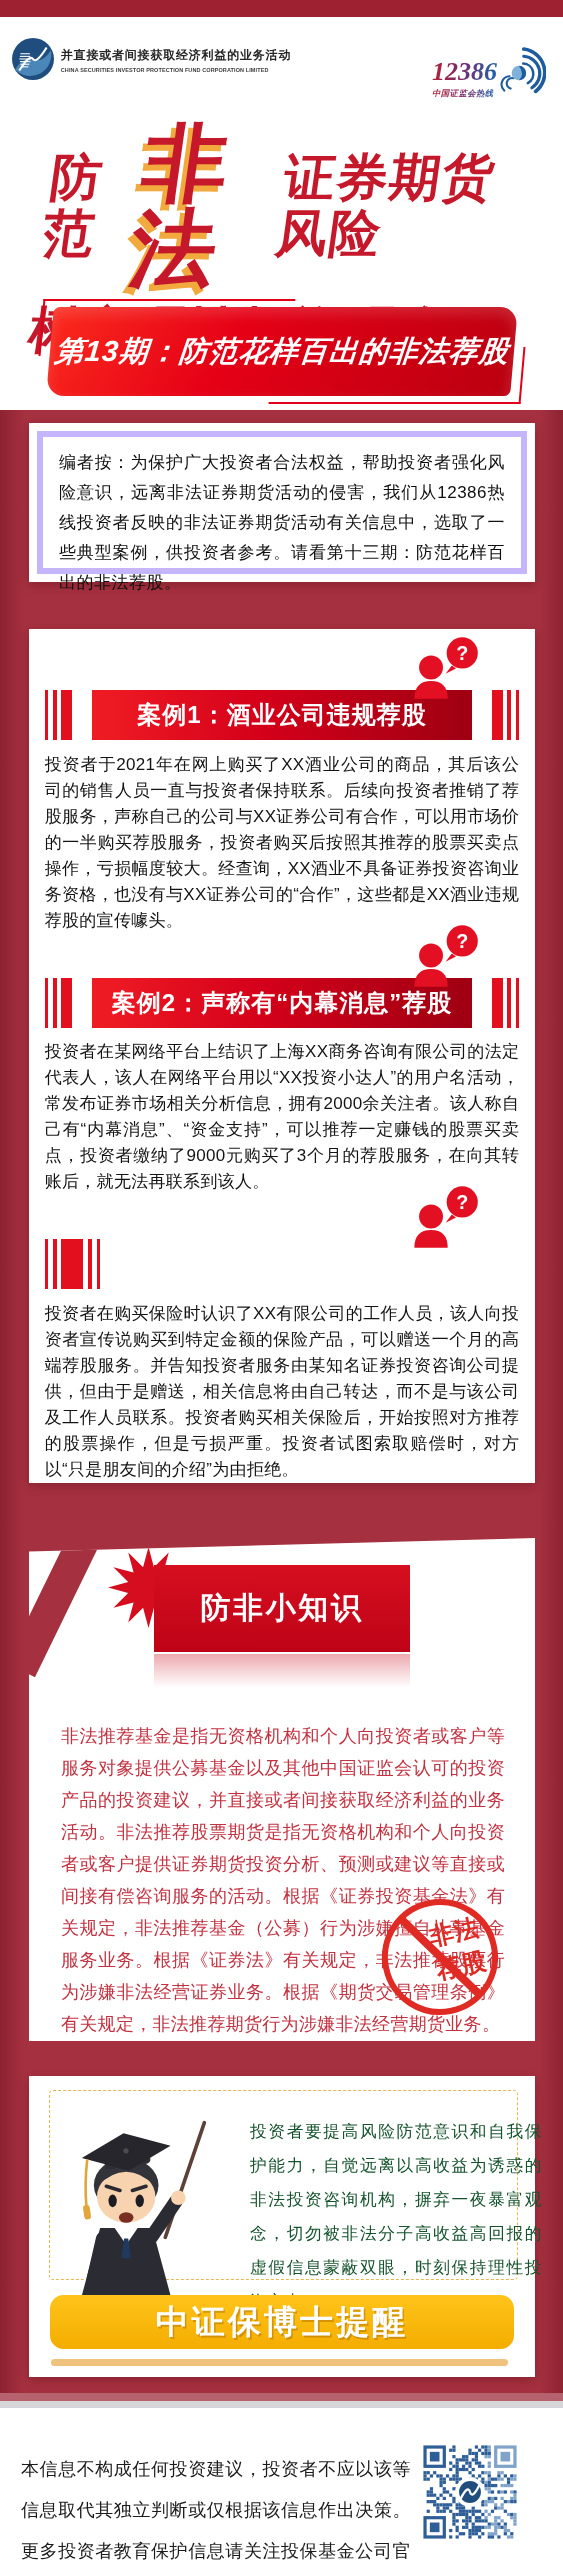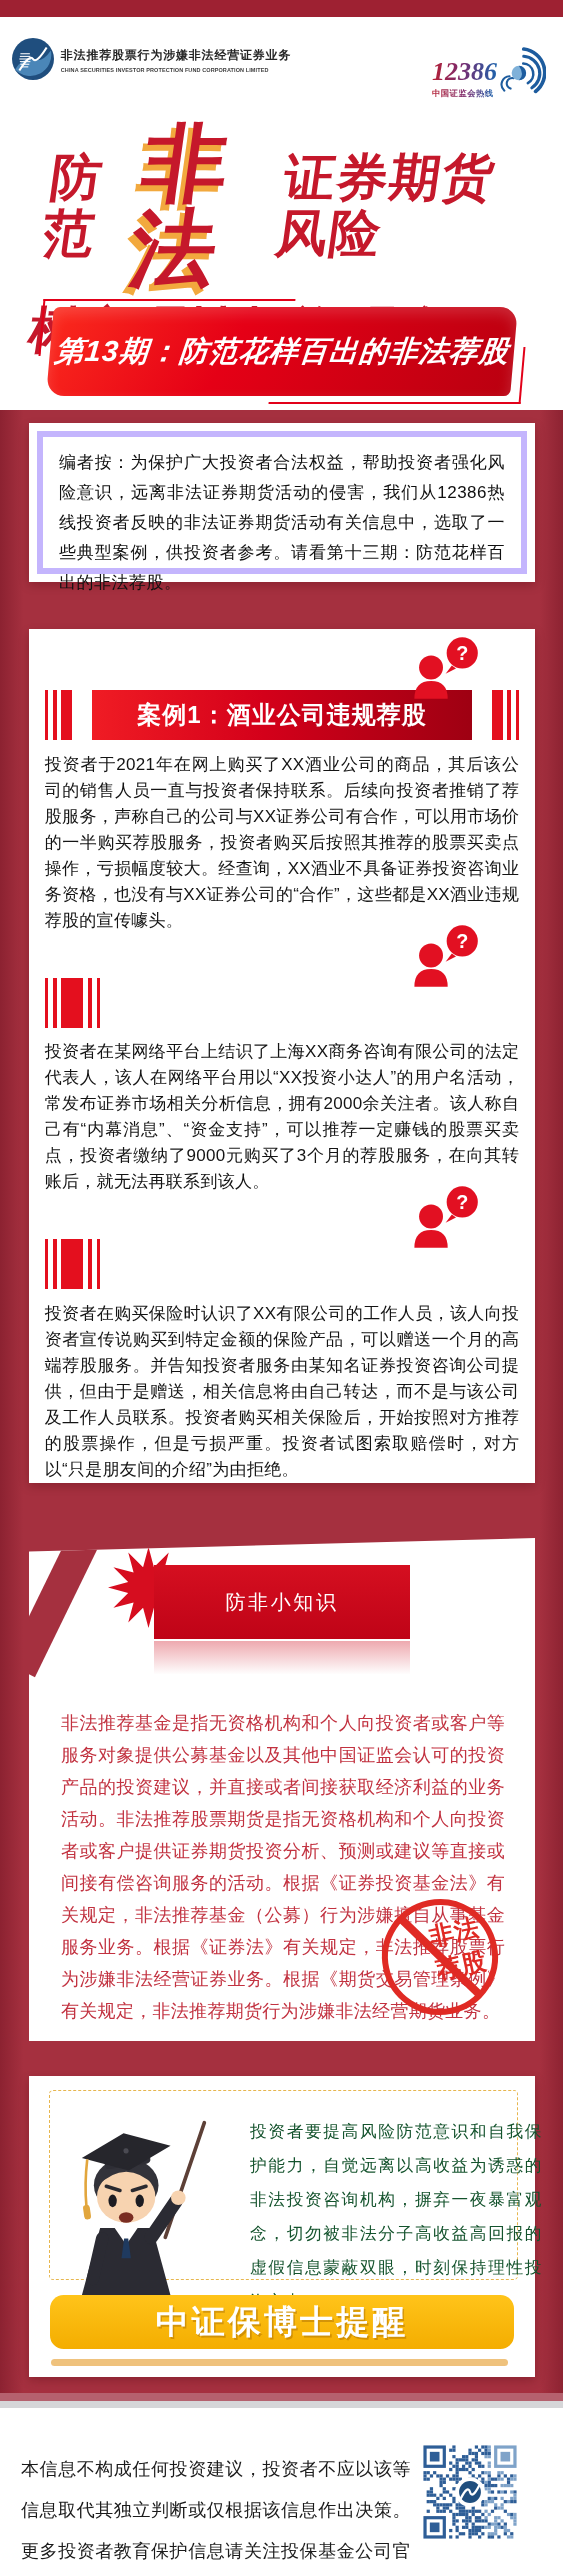--- a/index.html
+++ b/index.html
@@ -15,21 +15,21 @@
   .csipf{left:11.5px;top:21px;display:flex;align-items:center;gap:7.3px;}
   .csipf-names{display:flex;flex-direction:column;}
   .csipf-cn{font-size:12px;font-weight:700;color:#262626;letter-spacing:0.8px;}
   .csipf-en{font-size:5.5px;font-weight:600;color:#3c3c3c;margin-top:3.7px;letter-spacing:0.1px;}
 
   .hotline{right:21px;top:26px;width:111px;height:63px;}
   .hotline-num{position:absolute;left:0;top:13.6px;font-family:"Liberation Serif","DejaVu Serif",serif;
       font-style:italic;font-weight:900;font-size:26px;color:#27509e;
       background:linear-gradient(90deg,#b62135 0%,#7b2a6e 45%,#1e63ac 100%);
       -webkit-background-clip:text;background-clip:text;-webkit-text-fill-color:transparent;}
-  .hotline-label{position:absolute;left:0;top:45px;font-size:8.3px;font-weight:800;color:#a03048;
+  .hotline-label{position:absolute;left:0;top:45px;font-size:8.3px;font-weight:800;font-style:italic;color:#a03048;
       background:linear-gradient(90deg,#b62135 0%,#7b2a6e 55%,#1e63ac 100%);
       -webkit-background-clip:text;background-clip:text;-webkit-text-fill-color:transparent;letter-spacing:0.5px;}
   .hotline-waves{position:absolute;right:-3.1px;top:0;}
 
   .title-block{left:42px;top:104px;width:490px;transform:skewX(-8deg);color:#c5182b;font-weight:900;}
   .t1{display:flex;align-items:center;}
   .t1 .normal{font-size:51px;letter-spacing:1.6px;line-height:1.1;}
   .t1 .big{font-size:85px;line-height:1;margin:0 5.2px;text-shadow:-4.7px 5.7px 0 #f2a93e;}
   .t2{font-size:51px;letter-spacing:1.6px;margin-top:11.5px;line-height:1.1;}
 
@@ -71,22 +71,22 @@
   .case-text{margin:11.5px 0 0;font-size:17px;line-height:26px;color:#141414;text-align:justify;letter-spacing:0.3px;}
   .q-icon{position:absolute;right:37px;bottom:41px;width:78px;height:64px;}
 
   
   .card-knowledge{top:1128px;height:503px;clip-path:polygon(0 13.6px,100% 0,100% 100%,0 100%);}
   .diag-band{position:absolute;left:46px;top:-15.7px;width:32px;height:157px;background:#a5303f;
       transform:rotate(26deg);transform-origin:top left;}
   .know-wrap{position:relative;width:256px;margin:27px auto 0;}
   .starburst{position:absolute;left:-46px;top:-18px;width:81px;height:81px;background:#d60d1f;
       clip-path:polygon(100% 50%,75.1% 56.7%,93.3% 75%,68.4% 68.4%,75% 93.3%,56.7% 75.1%,50% 100%,43.3% 75.1%,25% 93.3%,31.6% 68.4%,6.7% 75%,24.9% 56.7%,0 50%,24.9% 43.3%,6.7% 25%,31.6% 31.6%,25% 6.7%,43.3% 24.9%,50% 0,56.7% 24.9%,75% 6.7%,68.4% 31.6%,93.3% 25%,75.1% 43.3%);}
-  .know-banner{position:relative;height:74px;background:linear-gradient(180deg,#d50f20,#bf0317);
-      display:flex;align-items:center;justify-content:center;color:#fff;font-size:20px;font-weight:400;letter-spacing:2.6px;}
+  .know-banner{position:relative;height:87px;background:linear-gradient(180deg,#d50f20,#bf0317);
+      display:flex;align-items:center;justify-content:center;color:#fff;font-size:30px;font-weight:700;letter-spacing:2.6px;}
   .know-reflect{height:42px;margin-top:2.1px;background:linear-gradient(180deg,rgba(205,8,25,.35),rgba(205,8,25,0) 80%);}
   .know-text{margin:24px 30px 0 32px;font-size:18px;line-height:32px;color:#c23240;text-align:justify;letter-spacing:0.3px;}
   .stamp{position:absolute;right:37px;bottom:26px;width:104px;height:104px;border:6.8px solid #e02a24;
       border-radius:50%;transform:rotate(-12deg);background:rgba(255,255,255,.0);}
   .stamp-slash{position:absolute;left:-3.1px;top:48px;width:111px;height:7.8px;background:#e02a24;transform:rotate(56deg);}
   .stamp-text{position:absolute;right:7.3px;top:13.6px;text-align:center;color:#e02a24;
       font-size:24.5px;font-weight:800;line-height:1.4;letter-spacing:1px;}
 
   
   .card-reminder{top:1666px;height:301px;overflow:visible;}
@@ -125,21 +125,21 @@
             <line x1="16" y1="30" x2="34" y2="30"></line>
               <line x1="15" y1="35" x2="35" y2="35"></line>
             <line x1="14" y1="40" x2="36" y2="40"></line>
               <line x1="15" y1="45" x2="35" y2="45"></line>
             <line x1="16" y1="50" x2="33" y2="50"></line>
               <line x1="18" y1="55" x2="31" y2="55"></line>
           </g>
         </svg>
       </span>
       <div class="csipf-names">
-        <span class="csipf-cn">非法推荐股票行为涉嫌非法经营证券业务</span>
+        <span class="csipf-cn">并直接或者间接获取经济利益的业务活动</span>
         <span class="csipf-en">CHINA SECURITIES INVESTOR PROTECTION FUND CORPORATION LIMITED</span>
       </div>
     </div>
 
     <div class="abs hotline">
       <span class="hotline-num">12386</span>
       <span class="hotline-label">中国证监会热线</span>
       <span class="hotline-waves">
         <svg width="48" height="57" viewBox="0 0 92 110">
           <g stroke="#1d5c9e" fill="none" stroke-linecap="round">
@@ -218,20 +218,21 @@
               <text x="112" y="47" text-anchor="middle" font-size="38" font-weight="bold" fill="#ffffff" font-family="Liberation Sans, sans-serif">?</text>
               <circle cx="52" cy="62" r="23" fill="#e21022"></circle>
               <path d="M20,122 q0,-34 32,-34 q32,0 32,34 Z" fill="#e21022"></path>
             </svg>
           </span>
           <span class="stripes left">
               <i></i>
               <i></i>
               <i></i>
             </span>
+          <div class="case-banner">案例2：声称有“内幕消息”荐股</div>
           <span class="stripes right">
               <i></i>
               <i></i>
               <i></i>
             </span>
         </div>
         <p class="case-text">投资者在某网络平台上结识了上海XX商务咨询有限公司的法定代表人，该人在网络平台用以“XX投资小达人”的用户名活动，常发布证券市场相关分析信息，拥有2000余关注者。该人称自己有“内幕消息”、“资金支持”，可以推荐一定赚钱的股票买卖点，投资者缴纳了9000元购买了3个月的荐股服务，在向其转账后，就无法再联系到该人。</p>
       </div>
 
       <div class="case-block">

